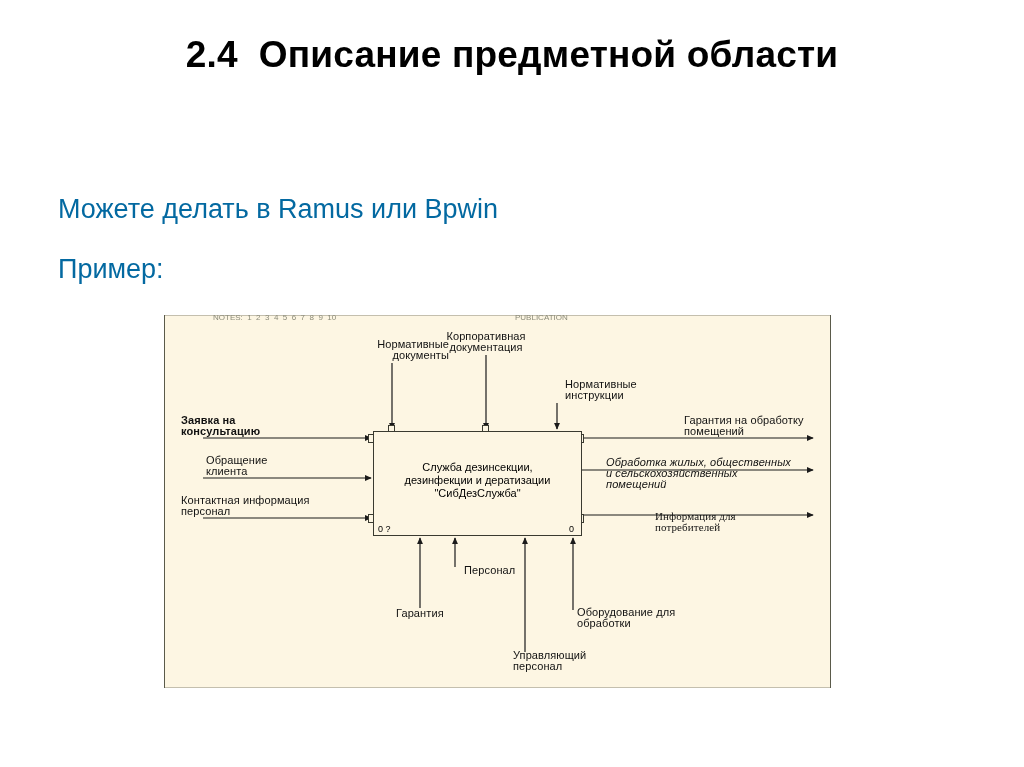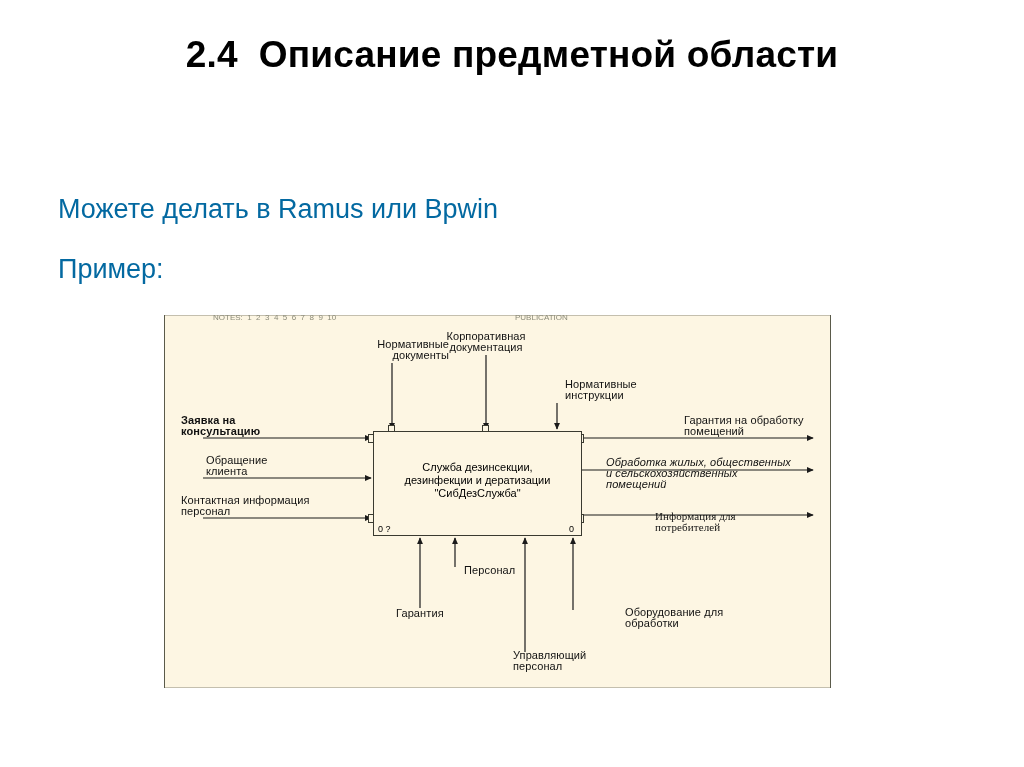--- a/index.html
+++ b/index.html
@@ -226,17 +226,17 @@
     <div class="lbl" style="left:441px; top:142px;font-style:italic;">Обработка жилых, общественных
 и сельскохозяйственных
 помещений</div>
     <div class="lbl" style="left:490px; top:196px;font-family:Liberation Serif, serif;">Информация для
 потребителей</div>
 
     <div class="lbl" style="left:299px; top:250px;">Персонал</div>
     <div class="lbl" style="left:231px; top:293px;">Гарантия</div>
     <div class="lbl" style="left:348px; top:335px;">Управляющий
 персонал</div>
-    <div class="lbl" style="left:412px; top:292px;margin-left:48px;">Оборудование для
+    <div class="lbl" style="left:412px; top:292px;">Оборудование для
 обработки</div>
   </div>
 
 </div>
 
 </body></html>

